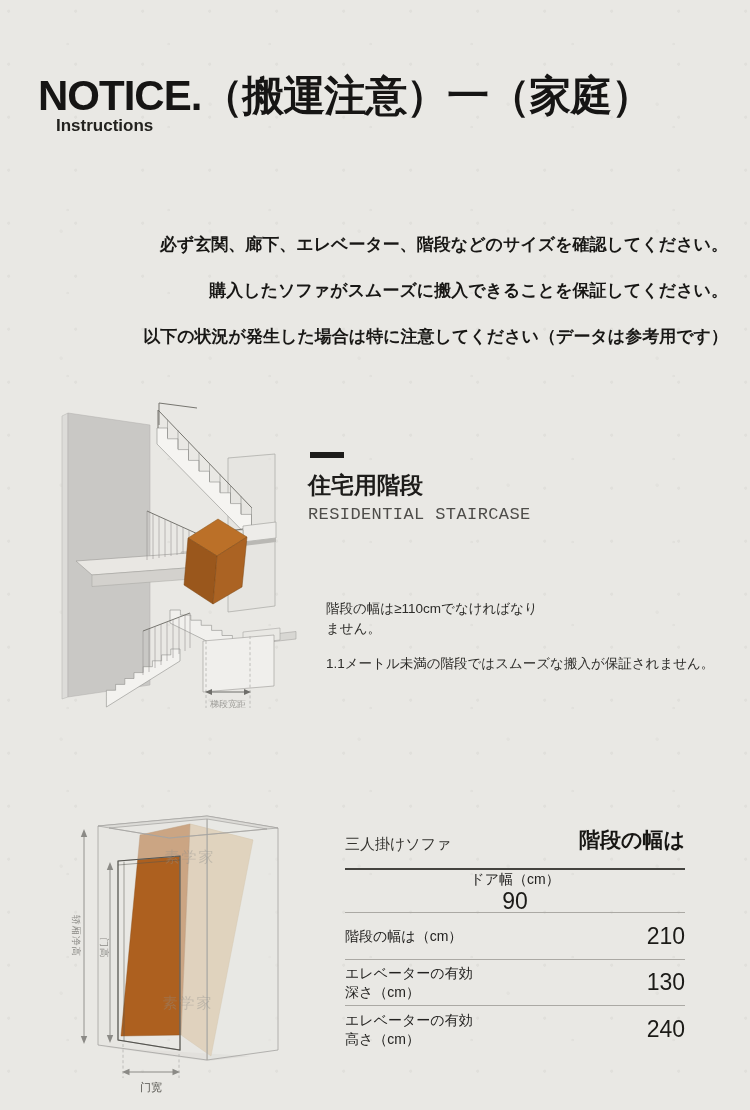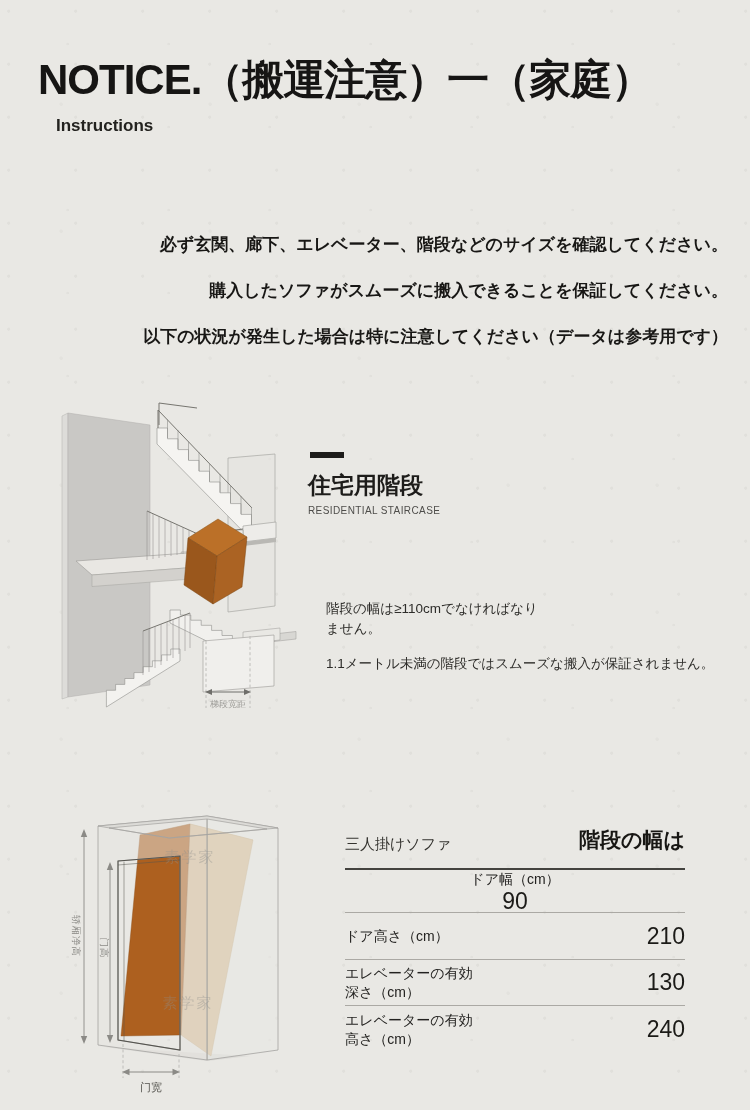--- a/index.html
+++ b/index.html
@@ -8,28 +8,28 @@
     background-color:#e9e8e4;
     background-image:
       radial-gradient(circle at 13% 21%, rgba(120,120,114,.08) 0 1.2px, transparent 1.9px),
       radial-gradient(circle at 67% 53%, rgba(120,120,114,.07) 0 1px, transparent 1.6px),
       radial-gradient(circle at 41% 82%, rgba(120,120,114,.05) 0 1.4px, transparent 2.1px);
     background-size:67px 53px,101px 83px,149px 127px;
     font-family:"Liberation Sans","DejaVu Sans",sans-serif;
     color:#1d1c1a;
   }
   .abs{position:absolute;}
-  h1#title{left:38px;top:52px;margin:0;font-size:42px;font-weight:bold;letter-spacing:-1px;color:#161514;white-space:nowrap;}
+  h1#title{left:38px;top:68px;margin:0;font-size:42px;font-weight:bold;letter-spacing:-1px;color:#161514;white-space:nowrap;}
   #subtitle{left:56px;top:116px;font-size:17px;font-weight:600;color:#23221f;}
   #intro{left:68px;top:234px;width:660px;}
   #intro p{margin:0 0 24px 0;font-size:17px;font-weight:600;color:#18171 5;color:#181715;line-height:1.3;white-space:nowrap;text-align:right;}
   #stair-info{left:308px;top:452px;width:420px;}
   #stair-info .dash{width:34px;height:6px;background:#1d1c1a;margin:0 0 12px 2px;}
   #stair-info h2{margin:0 0 4px 0;font-size:23px;font-weight:700;color:#1d1c1a;}
-  #stair-info .sub{font-size:10px;letter-spacing:.4px;color:#4e4d4a;font-weight:500;}
+  #stair-info .sub{font-size:17px;letter-spacing:.4px;color:#4e4d4a;font-weight:500;font-family:Liberation Mono, monospace;}
   #stair-notes{left:310px;top:583px;width:420px;}
   #stair-notes p{margin:16px;font-size:13.5px;font-weight:500;color:#2e2d2a;line-height:1.45;}
   #stair-notes .n1{max-width:212px;margin-bottom:12px;}
   #stair-notes .n2{margin-bottom:15px;white-space:nowrap;}
   #stair-notes .n3{white-space:nowrap;}
   #spec-table{left:345px;top:826px;width:340px;}
   #spec-table .thead{display:flex;justify-content:space-between;align-items:flex-end;
     padding-bottom:14px;border-bottom:2px solid #44433f;}
   #spec-table .thead .item{font-size:15px;color:#34332f;font-weight:500;}
   #spec-table .thead .std{font-size:21px;font-weight:700;color:#181714;}
@@ -190,21 +190,21 @@
   <div id="spec-table" class="abs">
     <div class="thead">
       <span class="item">三人掛けソファ</span>
       <span class="std">階段の幅は</span>
     </div>
     <div class="trow r1">
       <span class="lbl">ドア幅（cm）</span>
       <span class="val">90</span>
     </div>
     <div class="trow r2">
-      <span class="lbl">ドア高さ（cm）</span>
+      <span class="lbl">階段の幅は（cm）</span>
       <span class="val">210</span>
     </div>
     <div class="trow r3">
       <span class="lbl">エレベーターの有効深さ（cm）</span>
       <span class="val">130</span>
     </div>
     <div class="trow r4 last">
       <span class="lbl">エレベーターの有効高さ（cm）</span>
       <span class="val">240</span>
     </div>

